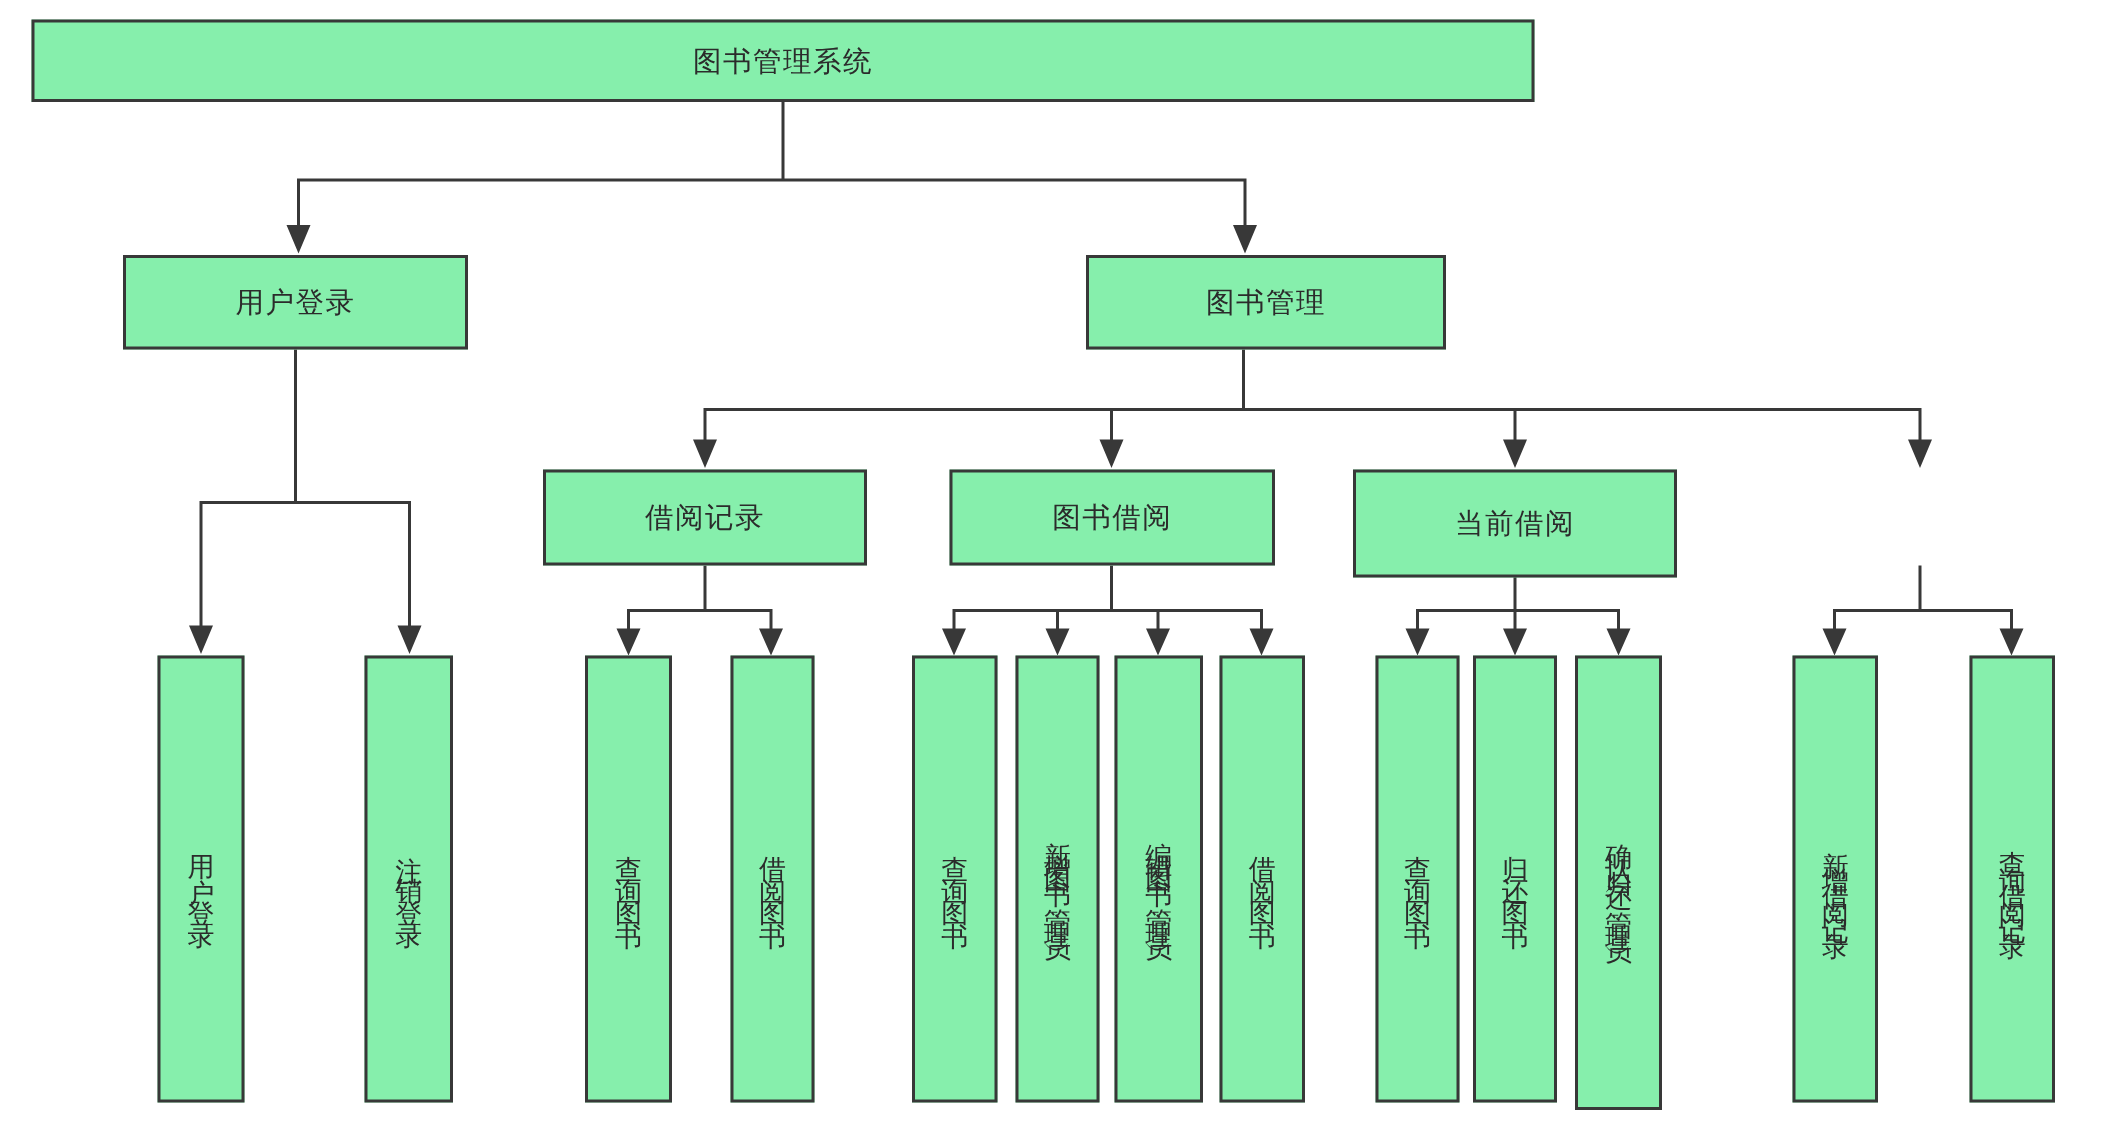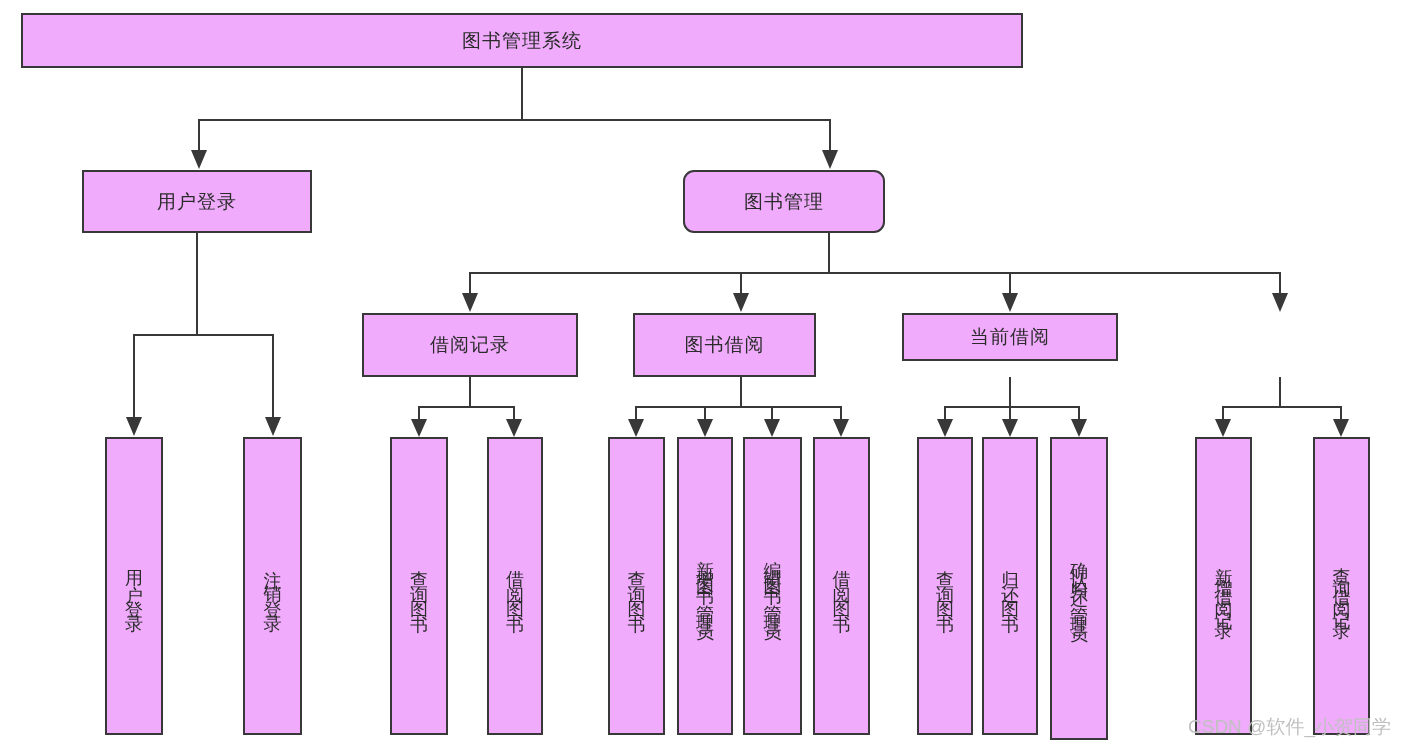--- a/index.html
+++ b/index.html
@@ -10,21 +10,21 @@
     font-family:"Liberation Sans", sans-serif;
     overflow:hidden;
   }
   #connectors{position:absolute;left:0;top:0;width:1405px;height:747px;}
   .cline{fill:none;stroke:#383838;stroke-width:2px;}
   .carrow{fill:#383838;stroke:none;}
   .node{
     position:absolute;
     box-sizing:border-box;
     border:2px solid #383838;
-    background:#f0abfc;
+    background:#86efac;
     display:flex;align-items:center;justify-content:center;
     color:#2b2b2b;
     font-size:19px;
     letter-spacing:1px;
     z-index:2;
   }
   .vnode .vtext{
     writing-mode:vertical-rl;
     text-orientation:mixed;
     font-size:18px;
@@ -74,31 +74,31 @@
     </g>
   </svg>
 
   <div class="node" style="left:21px;top:13px;width:1002px;height:55px;">
     <span>图书管理系统</span>
   </div>
 
   <div class="node" style="left:82px;top:170px;width:230px;height:63px;">
     <span>用户登录</span>
   </div>
-  <div class="node" style="left:683px;top:170px;width:202px;height:63px;border-radius:11px;">
+  <div class="node" style="left:724px;top:170px;width:240px;height:63px;">
     <span>图书管理</span>
   </div>
 
   <div class="node" style="left:362px;top:313px;width:216px;height:64px;">
     <span>借阅记录</span>
   </div>
-  <div class="node" style="left:633px;top:313px;width:183px;height:64px;">
+  <div class="node" style="left:633px;top:313px;width:217px;height:64px;">
     <span>图书借阅</span>
   </div>
-  <div class="node" style="left:902px;top:313px;width:216px;height:48px;">
+  <div class="node" style="left:902px;top:313px;width:216px;height:72px;">
     <span>当前借阅</span>
   </div>
 
   <div class="node vnode sp4" style="left:105px;top:437px;width:58px;height:298px;">
     <span class="vtext">用户登录</span>
   </div>
   <div class="node vnode sp4" style="left:243px;top:437px;width:59px;height:298px;">
     <span class="vtext">注销登录</span>
   </div>
 
@@ -132,14 +132,13 @@
     <span class="vtext">确认归还（管理员）</span>
   </div>
 
   <div class="node vnode sp6" style="left:1195px;top:437px;width:57px;height:298px;">
     <span class="vtext">新增借阅记录</span>
   </div>
   <div class="node vnode sp6" style="left:1313px;top:437px;width:57px;height:298px;">
     <span class="vtext">查询借阅记录</span>
   </div>
 
-  <div id="watermark">CSDN @软件_小贺同学</div>
 </div>
 
 </body></html>

